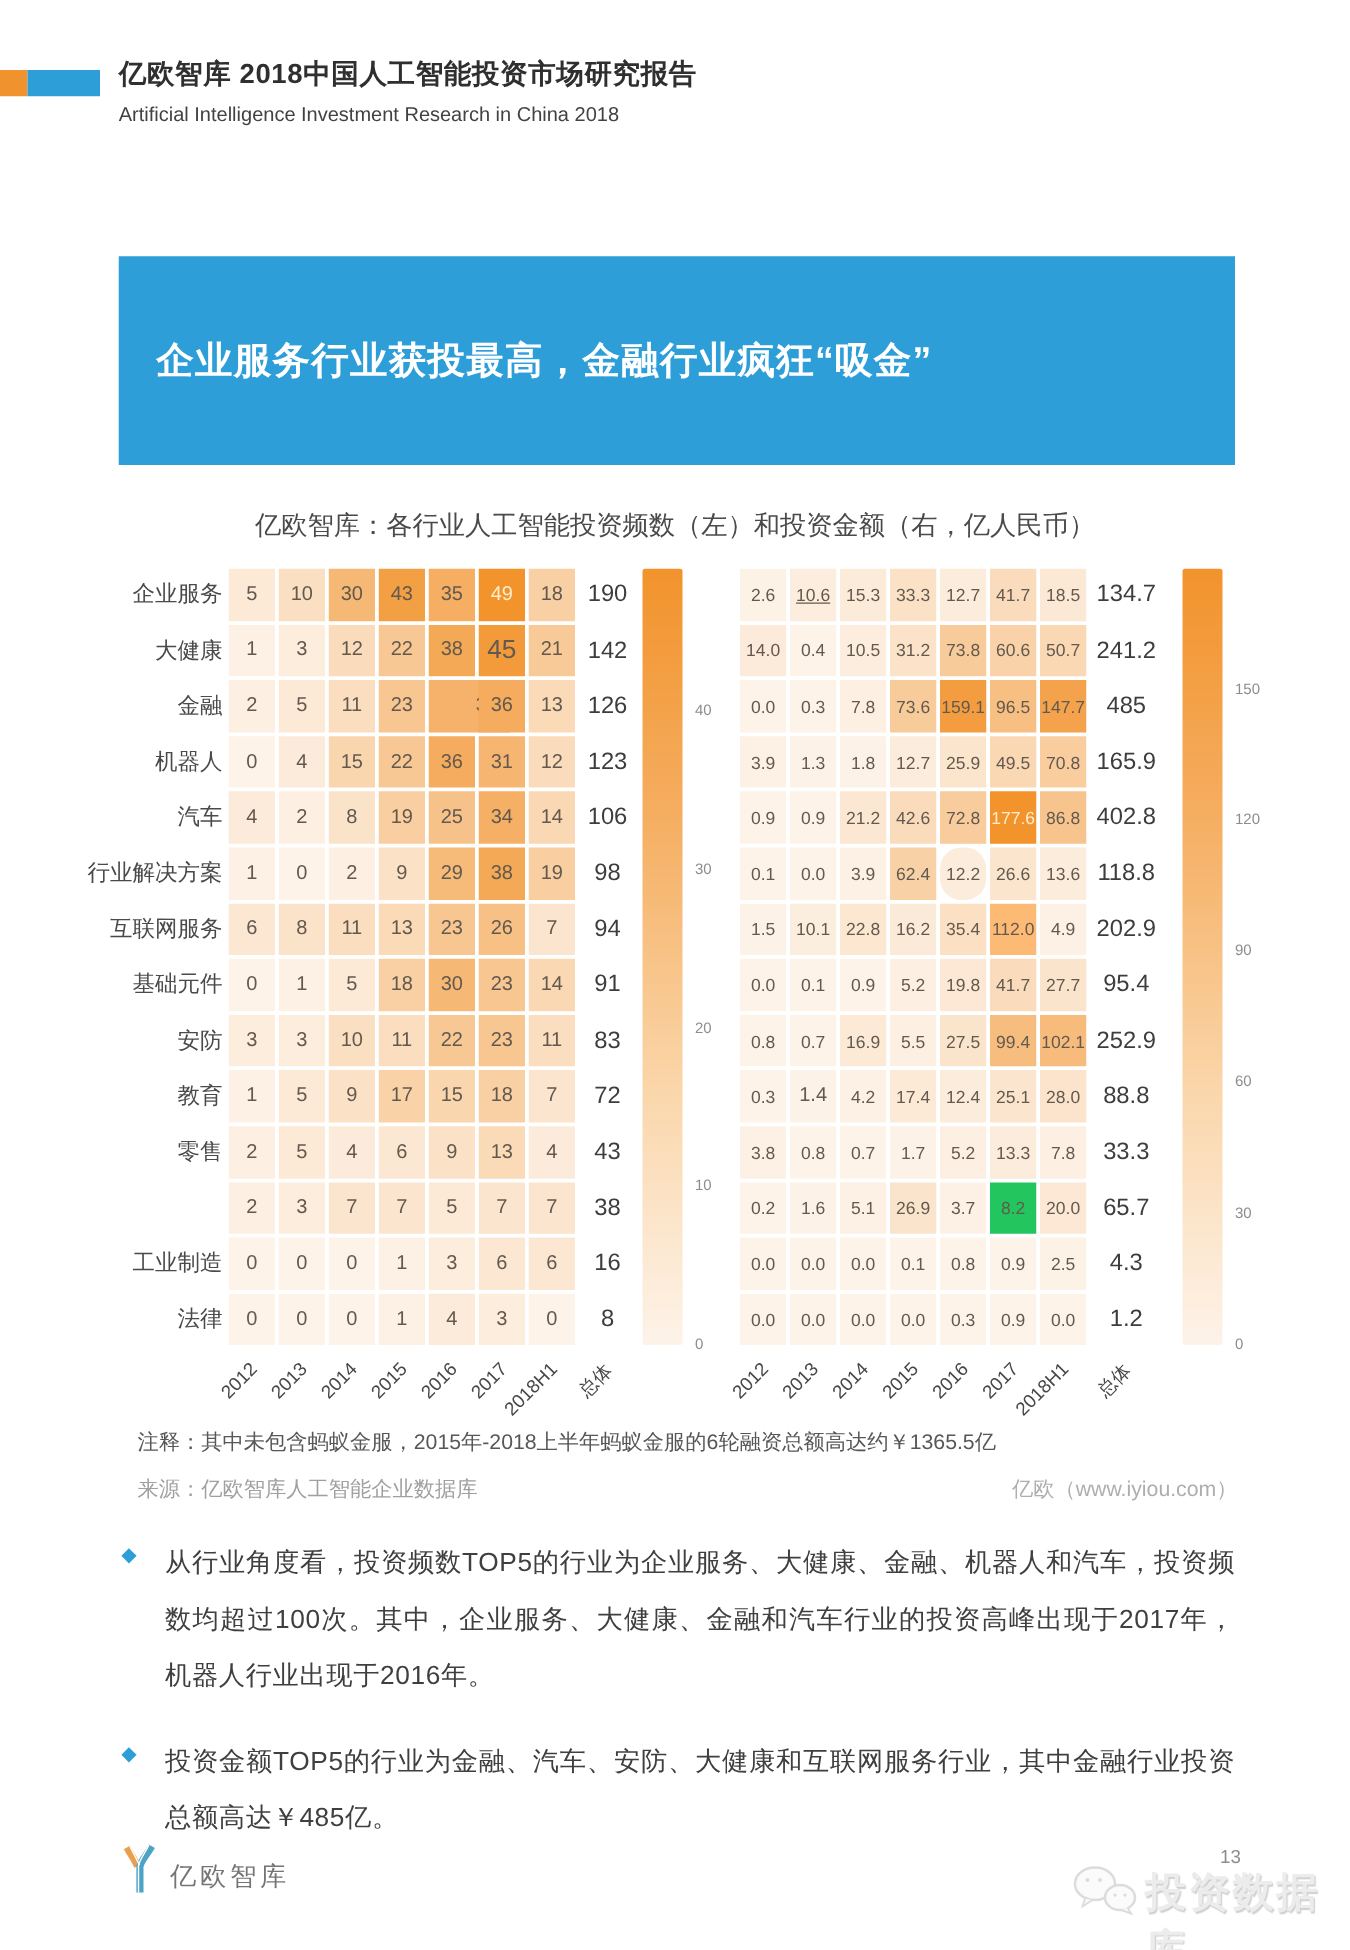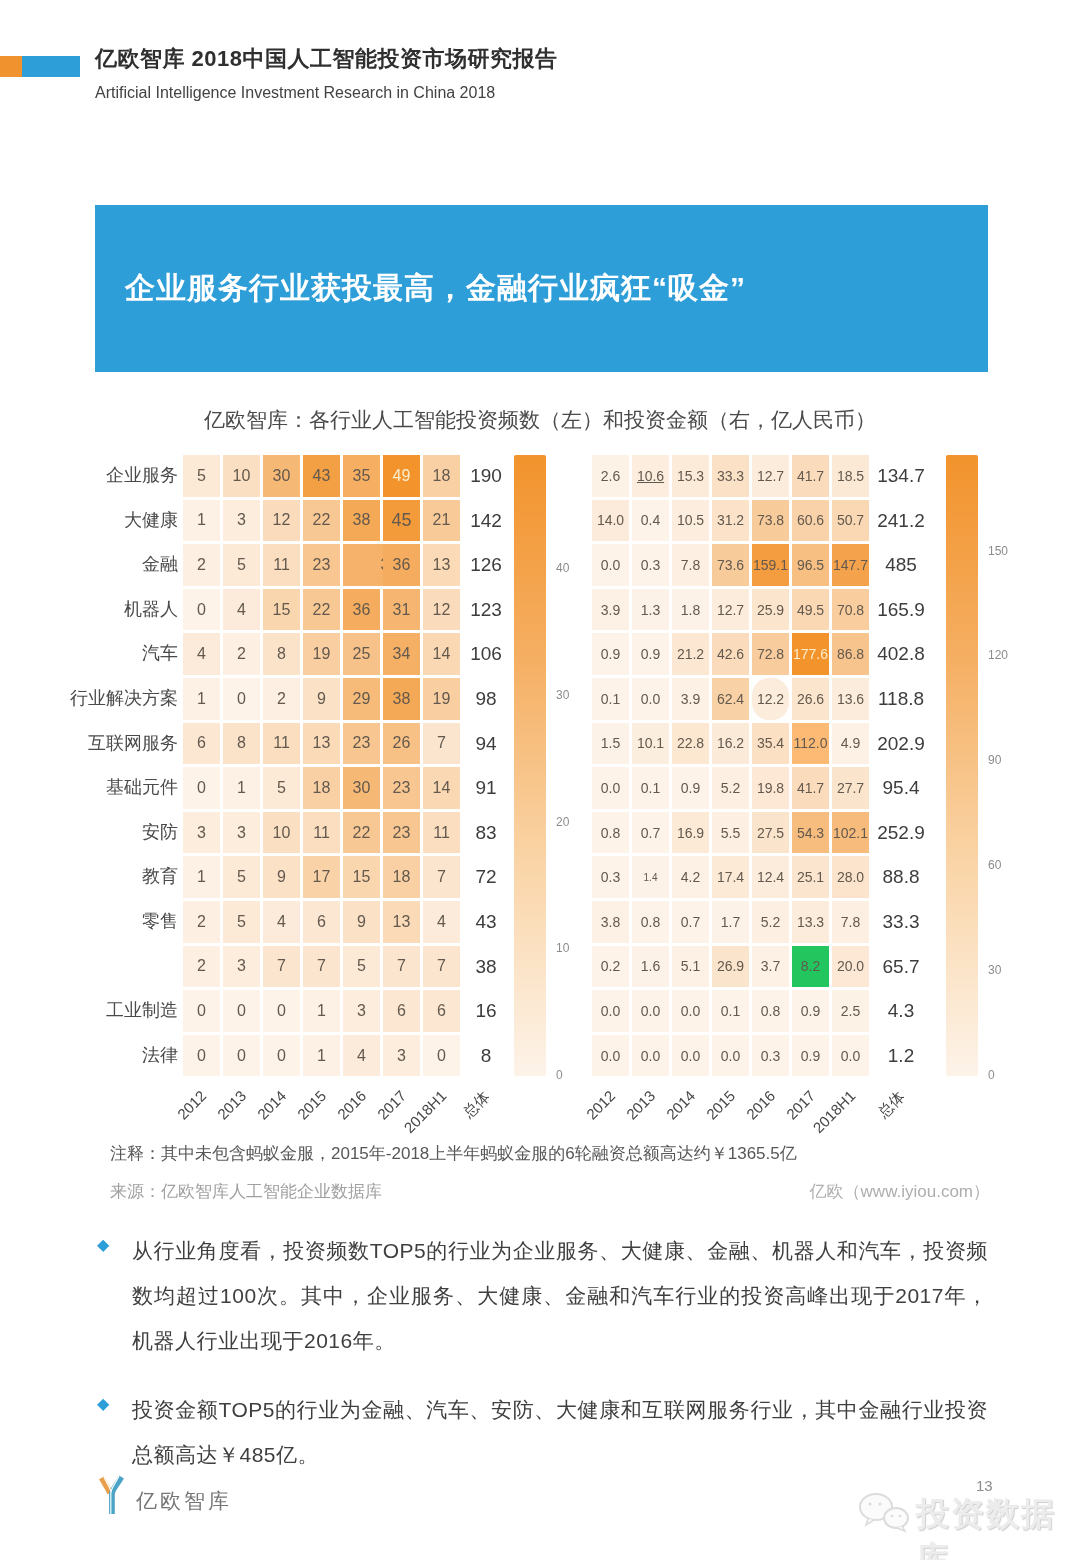--- a/index.html
+++ b/index.html
@@ -72,21 +72,21 @@
       <div class="abs cell" style="left: 343px; top: 455px; width: 37px; height: 41.6px; background: rgb(245, 174, 98); font-size: 16px;">35</div>
       <div class="abs cell" style="left: 383px; top: 455px; width: 37px; height: 41.6px; background: rgb(242, 147, 44); font-size: 16px; color: rgb(253, 238, 205);">49</div>
       <div class="abs cell" style="left: 423px; top: 455px; width: 37px; height: 41.6px; background: rgb(249, 208, 164); font-size: 16px;">18</div>
       <div class="abs total" style="left: 461px; top: 455px; width: 50px; height: 41.6px; line-height: 41.6px;">190</div>
       <div class="abs rowlabel" style="left: 8px; top: 499.6px; width: 170px; height: 41.6px; line-height: 41.6px;">大健康</div>
       <div class="abs cell" style="left: 183px; top: 499.6px; width: 37px; height: 41.6px; background: rgb(253, 241, 229); font-size: 16px;">1</div>
       <div class="abs cell" style="left: 223px; top: 499.6px; width: 37px; height: 41.6px; background: rgb(252, 237, 221); font-size: 16px;">3</div>
       <div class="abs cell" style="left: 263px; top: 499.6px; width: 37px; height: 41.6px; background: rgb(250, 219, 187); font-size: 16px;">12</div>
       <div class="abs cell" style="left: 303px; top: 499.6px; width: 37px; height: 41.6px; background: rgb(248, 200, 148); font-size: 16px;">22</div>
       <div class="abs cell" style="left: 343px; top: 499.6px; width: 37px; height: 41.6px; background: rgb(244, 169, 86); font-size: 16px;">38</div>
-      <div class="abs cell" style="left: 383px; top: 499.6px; width: 37px; height: 41.6px; background: rgb(243, 155, 59); font-size: 18px;">45</div>
+      <div class="abs cell" style="left: 383px; top: 499.6px; width: 37px; height: 41.6px; background: rgb(243, 155, 59); font-size: 21px;">45</div>
       <div class="abs cell" style="left: 423px; top: 499.6px; width: 37px; height: 41.6px; background: rgb(248, 202, 152); font-size: 16px;">21</div>
       <div class="abs total" style="left: 461px; top: 499.6px; width: 50px; height: 41.6px; line-height: 41.6px;">142</div>
       <div class="abs rowlabel" style="left: 8px; top: 544.2px; width: 170px; height: 41.6px; line-height: 41.6px;">金融</div>
       <div class="abs cell" style="left: 183px; top: 544.2px; width: 37px; height: 41.6px; background: rgb(253, 239, 225); font-size: 16px;">2</div>
       <div class="abs cell" style="left: 223px; top: 544.2px; width: 37px; height: 41.6px; background: rgb(252, 233, 214); font-size: 16px;">5</div>
       <div class="abs cell" style="left: 263px; top: 544.2px; width: 37px; height: 41.6px; background: rgb(251, 221, 191); font-size: 16px;">11</div>
       <div class="abs cell" style="left: 303px; top: 544.2px; width: 37px; height: 41.6px; background: rgb(248, 198, 144); font-size: 16px;">23</div>
       <div class="abs cell" style="left: 343px; top: 544.2px; width: 37px; height: 41.6px; background: rgb(246, 178, 106); font-size: 16px; padding-left: 28px;">33</div>
       <div class="abs cell" style="left: 383px; top: 544.2px; width: 37px; height: 41.6px; background: rgb(245, 172, 94); font-size: 16px;">36</div>
       <div class="abs cell" style="left: 423px; top: 544.2px; width: 37px; height: 41.6px; background: rgb(250, 218, 183); font-size: 16px;">13</div>
@@ -281,25 +281,25 @@
       <div class="abs cell" style="left: 712px; top: 767.2px; width: 37px; height: 41.6px; background: rgb(253, 240, 227); font-size: 14px;">5.2</div>
       <div class="abs cell" style="left: 752px; top: 767.2px; width: 37px; height: 41.6px; background: rgb(252, 232, 212); font-size: 14px;">19.8</div>
       <div class="abs cell" style="left: 792px; top: 767.2px; width: 37px; height: 41.6px; background: rgb(250, 220, 189); font-size: 14px;">41.7</div>
       <div class="abs cell" style="left: 832px; top: 767.2px; width: 37px; height: 41.6px; background: rgb(251, 228, 204); font-size: 14px;">27.7</div>
       <div class="abs total" style="left: 862px; top: 767.2px; width: 78px; height: 41.6px; line-height: 41.6px;">95.4</div>
       <div class="abs cell" style="left: 592px; top: 811.8px; width: 37px; height: 41.6px; background: rgb(253, 243, 232); font-size: 14px;">0.8</div>
       <div class="abs cell" style="left: 632px; top: 811.8px; width: 37px; height: 41.6px; background: rgb(253, 243, 232); font-size: 14px;">0.7</div>
       <div class="abs cell" style="left: 672px; top: 811.8px; width: 37px; height: 41.6px; background: rgb(252, 234, 215); font-size: 14px;">16.9</div>
       <div class="abs cell" style="left: 712px; top: 811.8px; width: 37px; height: 41.6px; background: rgb(253, 240, 227); font-size: 14px;">5.5</div>
       <div class="abs cell" style="left: 752px; top: 811.8px; width: 37px; height: 41.6px; background: rgb(251, 228, 204); font-size: 14px;">27.5</div>
-      <div class="abs cell" style="left: 792px; top: 811.8px; width: 37px; height: 41.6px; background: rgb(247, 189, 127); font-size: 14px;">54.3</div>
+      <div class="abs cell" style="left: 792px; top: 811.8px; width: 37px; height: 41.6px; background: rgb(247, 189, 127); font-size: 14px;">99.4</div>
       <div class="abs cell" style="left: 832px; top: 811.8px; width: 37px; height: 41.6px; background: rgb(247, 188, 124); font-size: 14px;">102.1</div>
       <div class="abs total" style="left: 862px; top: 811.8px; width: 78px; height: 41.6px; line-height: 41.6px;">252.9</div>
       <div class="abs cell" style="left: 592px; top: 856.4px; width: 37px; height: 41.6px; background: rgb(253, 243, 233); font-size: 14px;">0.3</div>
-      <div class="abs cell" style="left: 632px; top: 856.4px; width: 37px; height: 41.6px; background: rgb(253, 242, 232); font-size: 10px;">1.4</div>
+      <div class="abs cell" style="left: 632px; top: 856.4px; width: 37px; height: 41.6px; background: rgb(253, 242, 232); font-size: 16px;">1.4</div>
       <div class="abs cell" style="left: 672px; top: 856.4px; width: 37px; height: 41.6px; background: rgb(253, 241, 229); font-size: 14px;">4.2</div>
       <div class="abs cell" style="left: 712px; top: 856.4px; width: 37px; height: 41.6px; background: rgb(252, 234, 214); font-size: 14px;">17.4</div>
       <div class="abs cell" style="left: 752px; top: 856.4px; width: 37px; height: 41.6px; background: rgb(252, 236, 220); font-size: 14px;">12.4</div>
       <div class="abs cell" style="left: 792px; top: 856.4px; width: 37px; height: 41.6px; background: rgb(251, 229, 206); font-size: 14px;">25.1</div>
       <div class="abs cell" style="left: 832px; top: 856.4px; width: 37px; height: 41.6px; background: rgb(251, 228, 203); font-size: 14px;">28.0</div>
       <div class="abs total" style="left: 862px; top: 856.4px; width: 78px; height: 41.6px; line-height: 41.6px;">88.8</div>
       <div class="abs cell" style="left: 592px; top: 901px; width: 37px; height: 41.6px; background: rgb(253, 241, 229); font-size: 14px;">3.8</div>
       <div class="abs cell" style="left: 632px; top: 901px; width: 37px; height: 41.6px; background: rgb(253, 243, 232); font-size: 14px;">0.8</div>
       <div class="abs cell" style="left: 672px; top: 901px; width: 37px; height: 41.6px; background: rgb(253, 243, 232); font-size: 14px;">0.7</div>
       <div class="abs cell" style="left: 712px; top: 901px; width: 37px; height: 41.6px; background: rgb(253, 242, 231); font-size: 14px;">1.7</div>

